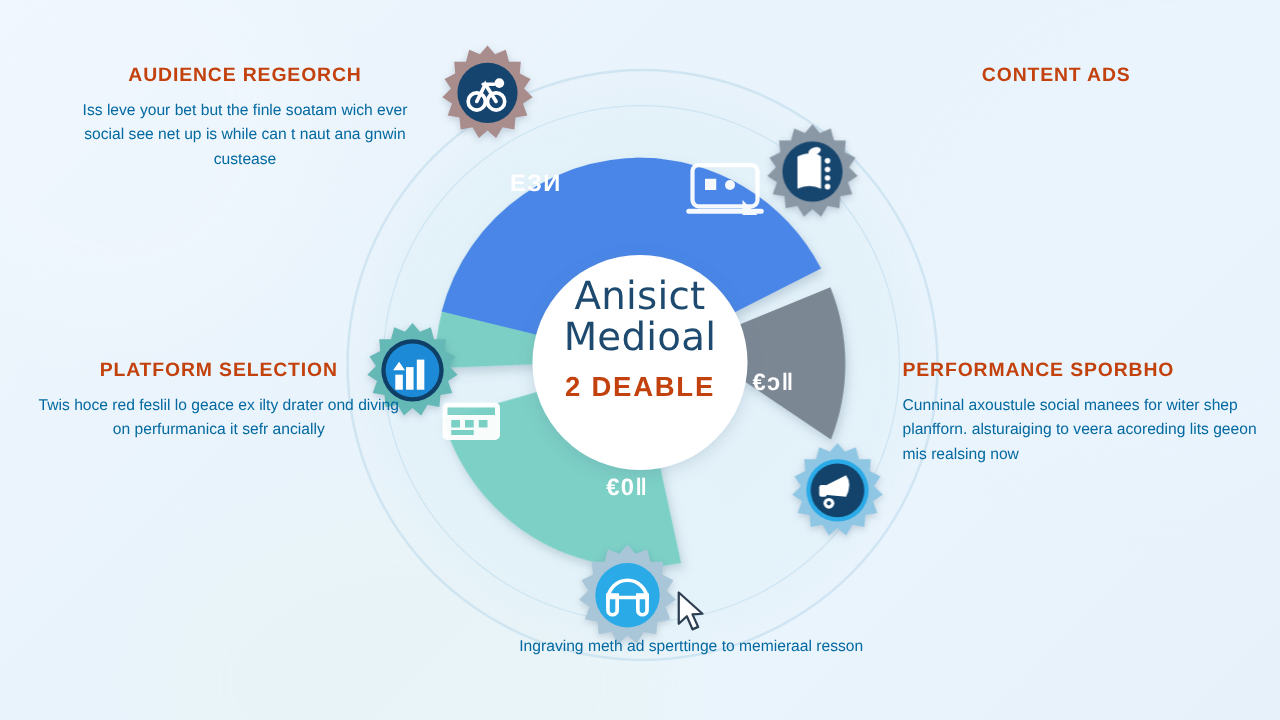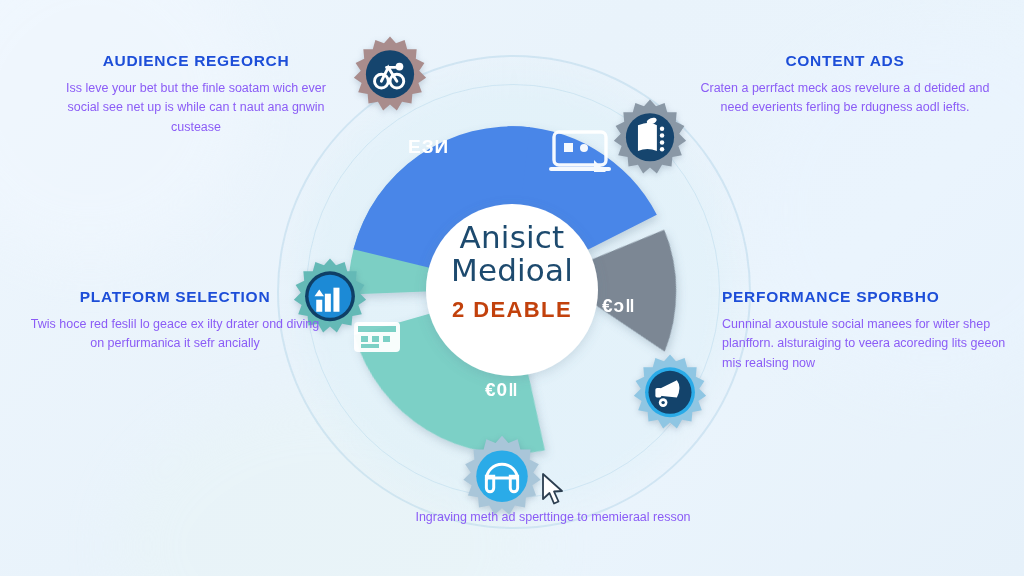--- a/index.html
+++ b/index.html
@@ -48,23 +48,23 @@
 
   
   .gear{position:absolute;width:86px;height:86px;}
   .gear svg{display:block;width:100%;height:100%;
     filter:drop-shadow(0 2px 3px rgba(40,70,100,.22));}
 
   
   .block{position:absolute;}
   .block h3{
     margin:0 0 9px 0;font-size:15.5px;font-weight:bold;letter-spacing:.7px;
-    color:#1d4ed8;text-transform:uppercase;
-  }
-  .block p{margin:0;font-size:12.5px;line-height:1.55;color:#8b5cf6;}
+    color:#c2410c;text-transform:uppercase;
+  }
+  .block p{margin:0;font-size:12.5px;line-height:1.55;color:#0369a1;}
   .b-tl{left:62px;top:52px;width:268px;text-align:center;}
   .b-tr{left:700px;top:52px;width:290px;text-align:center;}
   .b-ml{left:30px;top:288px;width:290px;text-align:center;}
   .b-mr{left:722px;top:288px;width:292px;text-align:left;}
   .b-bc{left:372px;top:508px;width:280px;text-align:center;margin-left:41px;}
   .b-bc p{font-size:12.5px;}
 
   .cursor{position:absolute;left:540px;top:472px;width:26px;height:34px;}
 </style>
 </head>
@@ -209,21 +209,20 @@
     </svg>
   </div>
 
   <div class="block b-tl">
     <h3>AUDIENCE REGEORCH</h3>
     <p>Iss leve your bet but the finle soatam wich ever social see net up is while can t naut ana gnwin custease</p>
   </div>
 
   <div class="block b-tr">
     <h3>CONTENT ADS</h3>
-    <p>Craten a perrfact meck aos revelure a d detided and need everients ferling be rdugness aodl iefts.</p>
   </div>
 
   <div class="block b-ml">
     <h3>PLATFORM SELECTION</h3>
     <p>Twis hoce red feslil lo geace ex ilty drater ond diving on perfurmanica it sefr ancially</p>
   </div>
 
   <div class="block b-mr">
     <h3>PERFORMANCE SPORbHO</h3>
     <p>Cunninal axoustule social manees for witer shep planfforn. alsturaiging to veera acoreding lits geeon mis realsing now</p>

